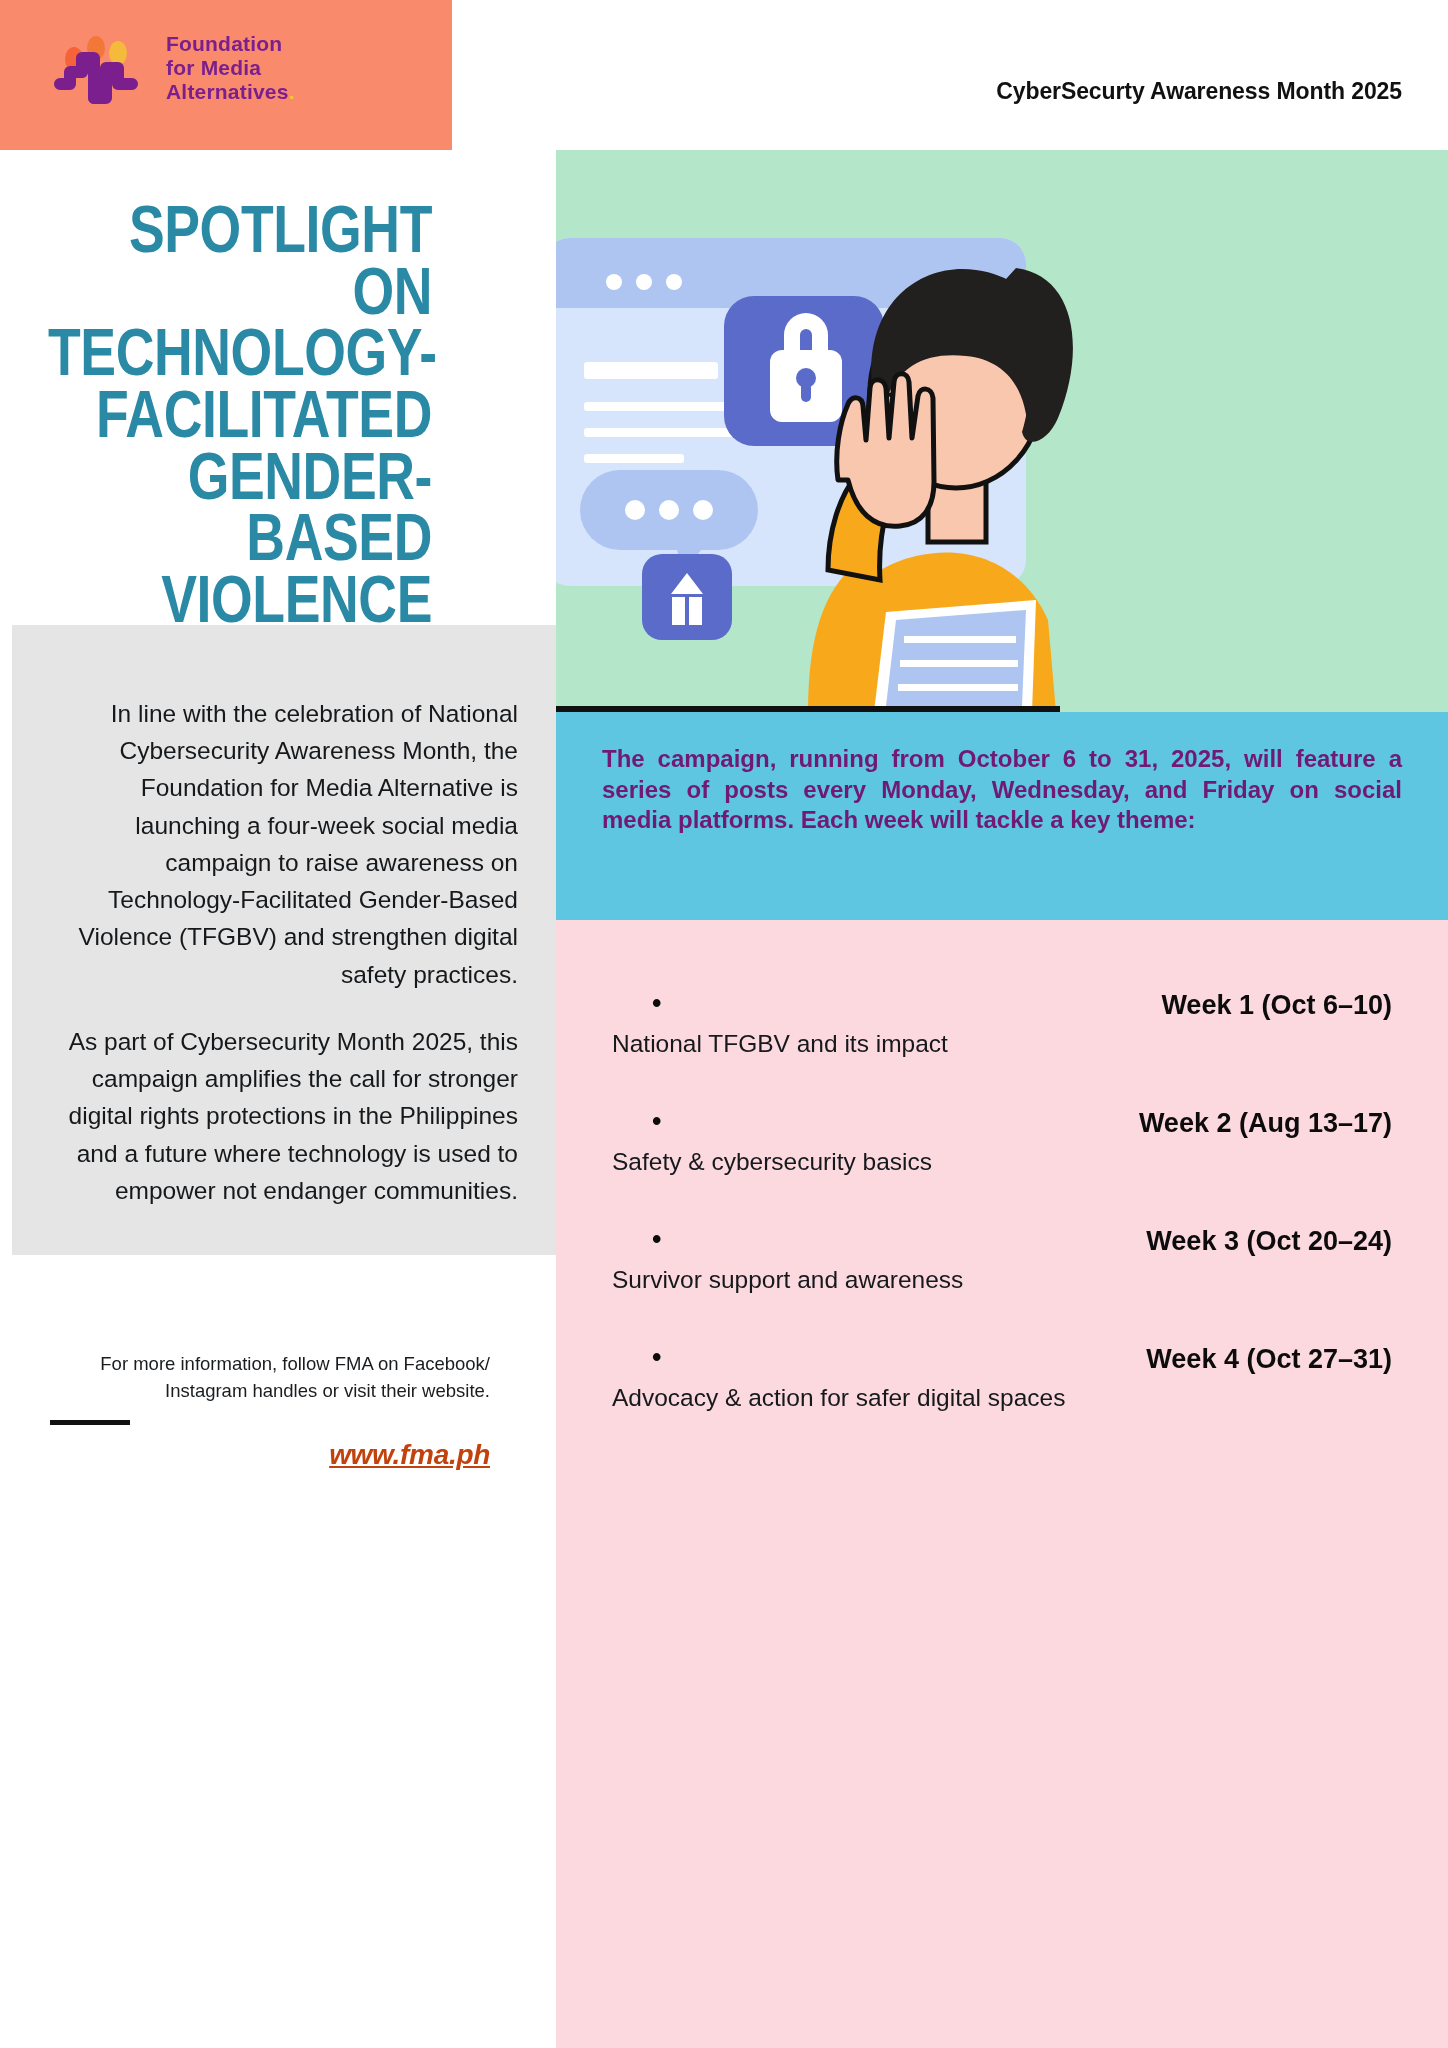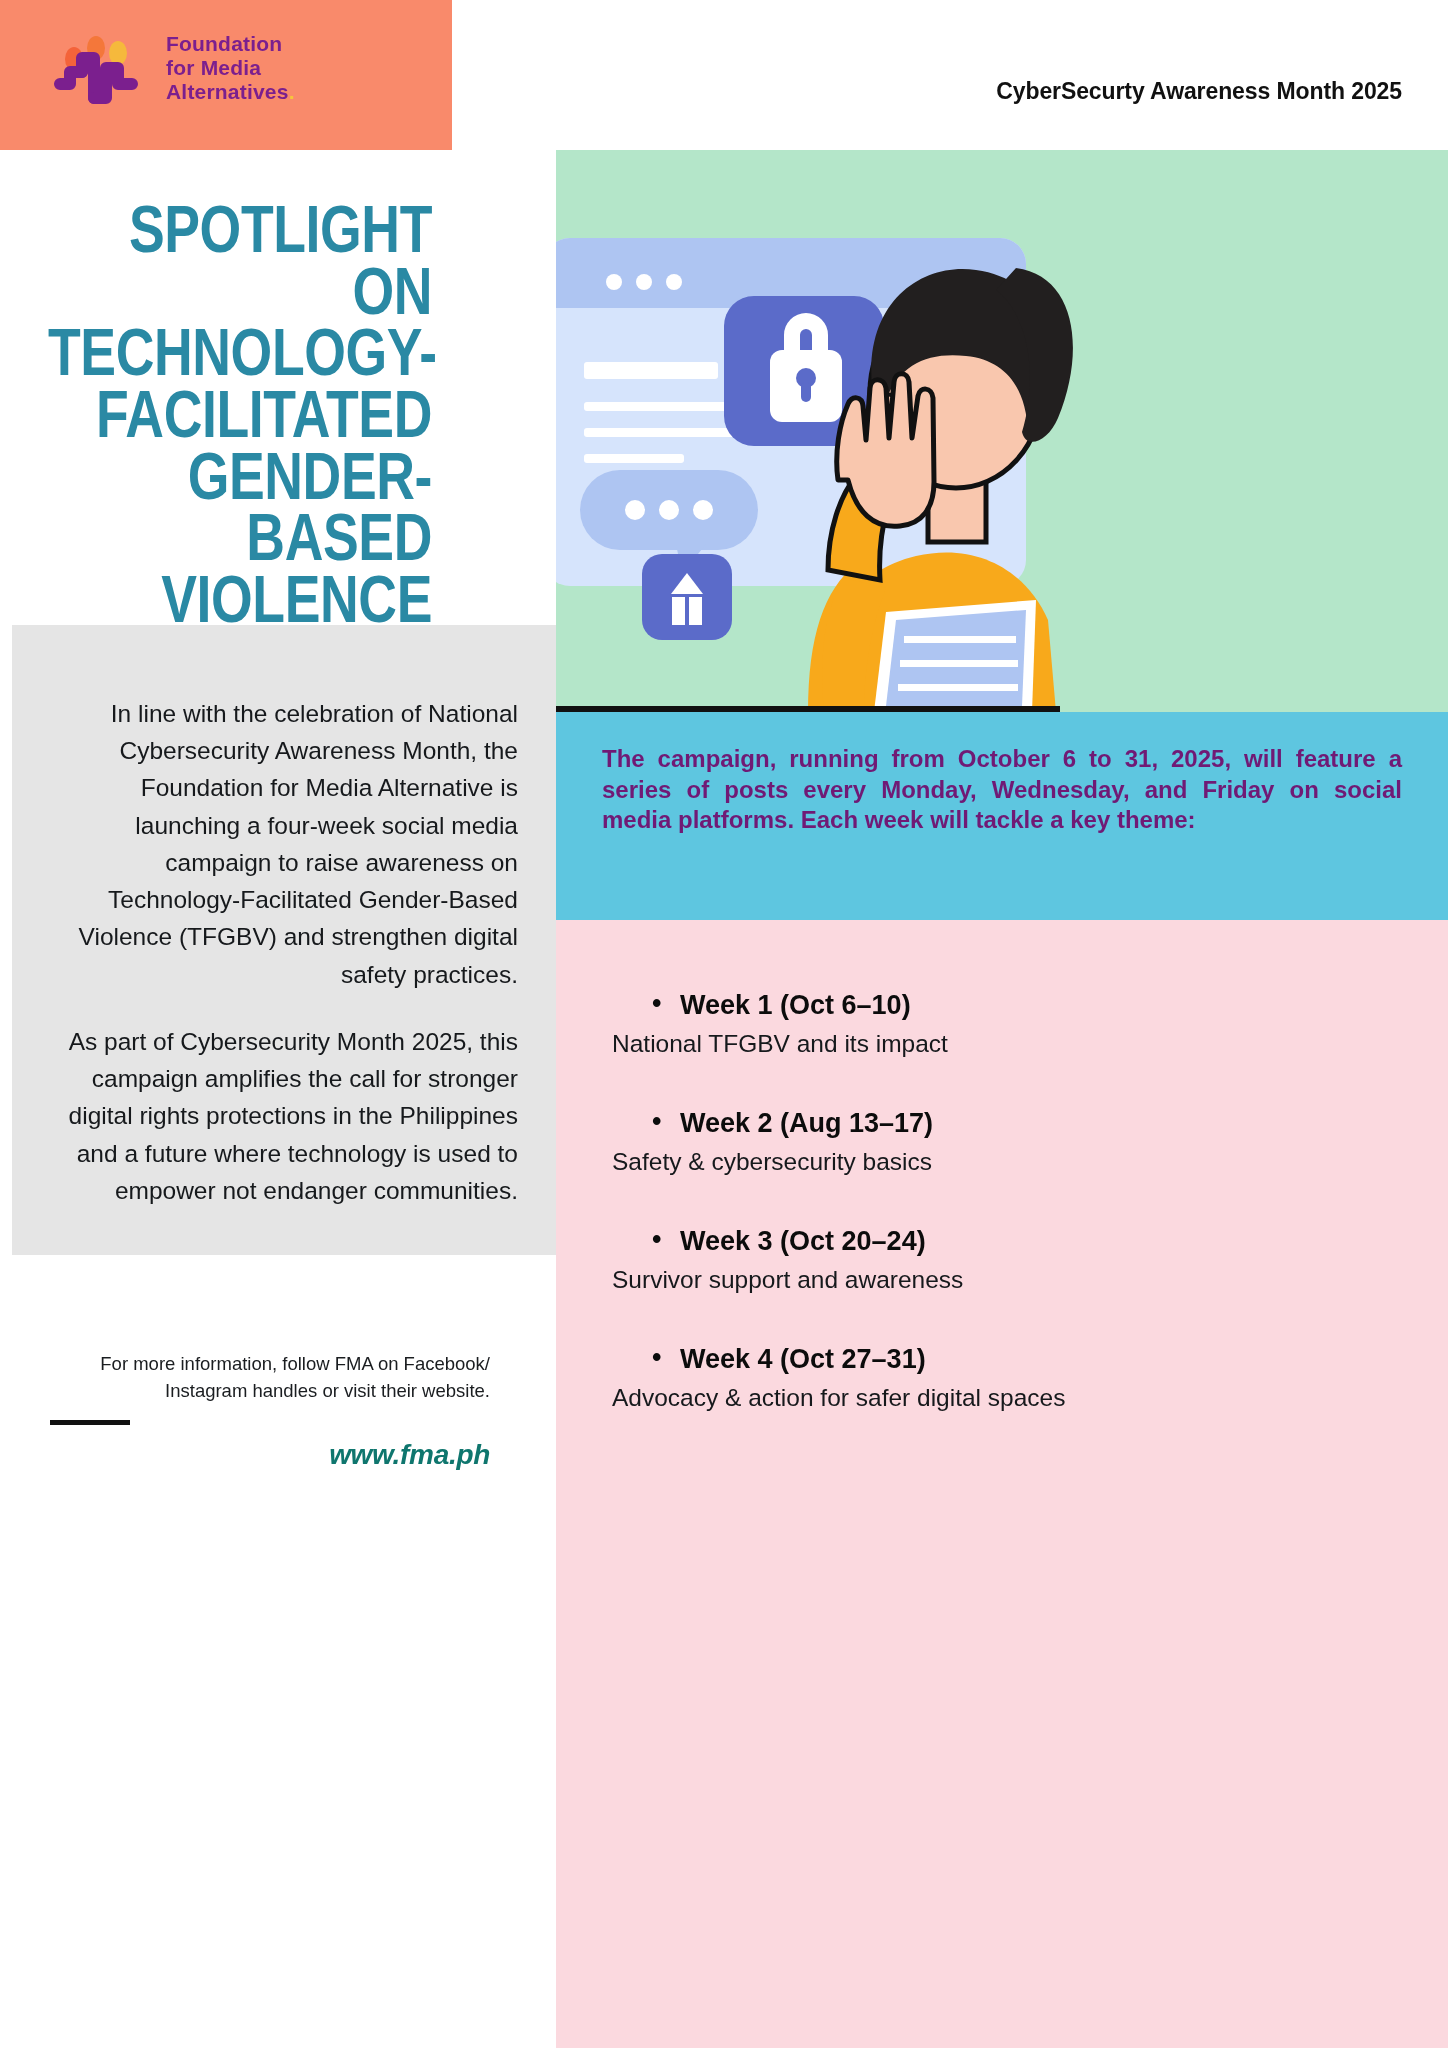--- a/index.html
+++ b/index.html
@@ -54,22 +54,23 @@
   }
   .body-para {
     font-size:24.5px; line-height:1.52; color:#16191C;
   }
   .body-para + .body-para { margin-top:30px; }
 
   #footer-block { position:absolute; left:50px; top:1200px; width:440px; }
   #footer-note { font-size:18.5px; line-height:1.47; color:#1a1d20; }
   #footer-rule { width:80px; height:5px; background:#111; margin:16px 0 14px 0; }
   #footer-site {
-    font-size:28px; font-weight:bold; font-style:italic; color:#0f766e;
+    font-size:28px; font-weight:bold; font-style:italic; color:#c2410c;
     letter-spacing:-0.3px;
+    text-decoration:underline;
   }
 
   
   #right-col { position:absolute; left:556px; top:150px; width:892px; height:1898px; }
 
   #illus { position:absolute; left:0; top:0; width:892px; height:562px; background:#B4E6C9; overflow:hidden; }
 
   #blue-block {
     position:absolute; left:0; top:562px; width:892px; height:208px;
     background:#5EC6E0; padding:32px 46px 0 46px;
@@ -79,21 +80,21 @@
     color:#701a75; text-align:justify;
   }
 
   #pink-block {
     position:absolute; left:0; top:770px; width:892px; height:1128px;
     background:#FBD9DF; padding:70px 56px 0 56px;
   }
   .week-item { margin-bottom:48px; }
   .week-head {
     font-size:27px; font-weight:bold; color:#0c0c0c;
-    margin-left:68px; position:relative;
+    margin-left:68px; position:relative;text-align:right;
   }
   .week-head::before {
     content:"\2022"; position:absolute; left:-28px; top:-2px; font-size:27px;
   }
   .week-desc { font-size:24.5px; color:#16191C; line-height:1.35; margin-top:6px; text-align:justify; }
   .week-desc.nojustify { text-align:left; }
 </style>
 </head>
 <body>
 

